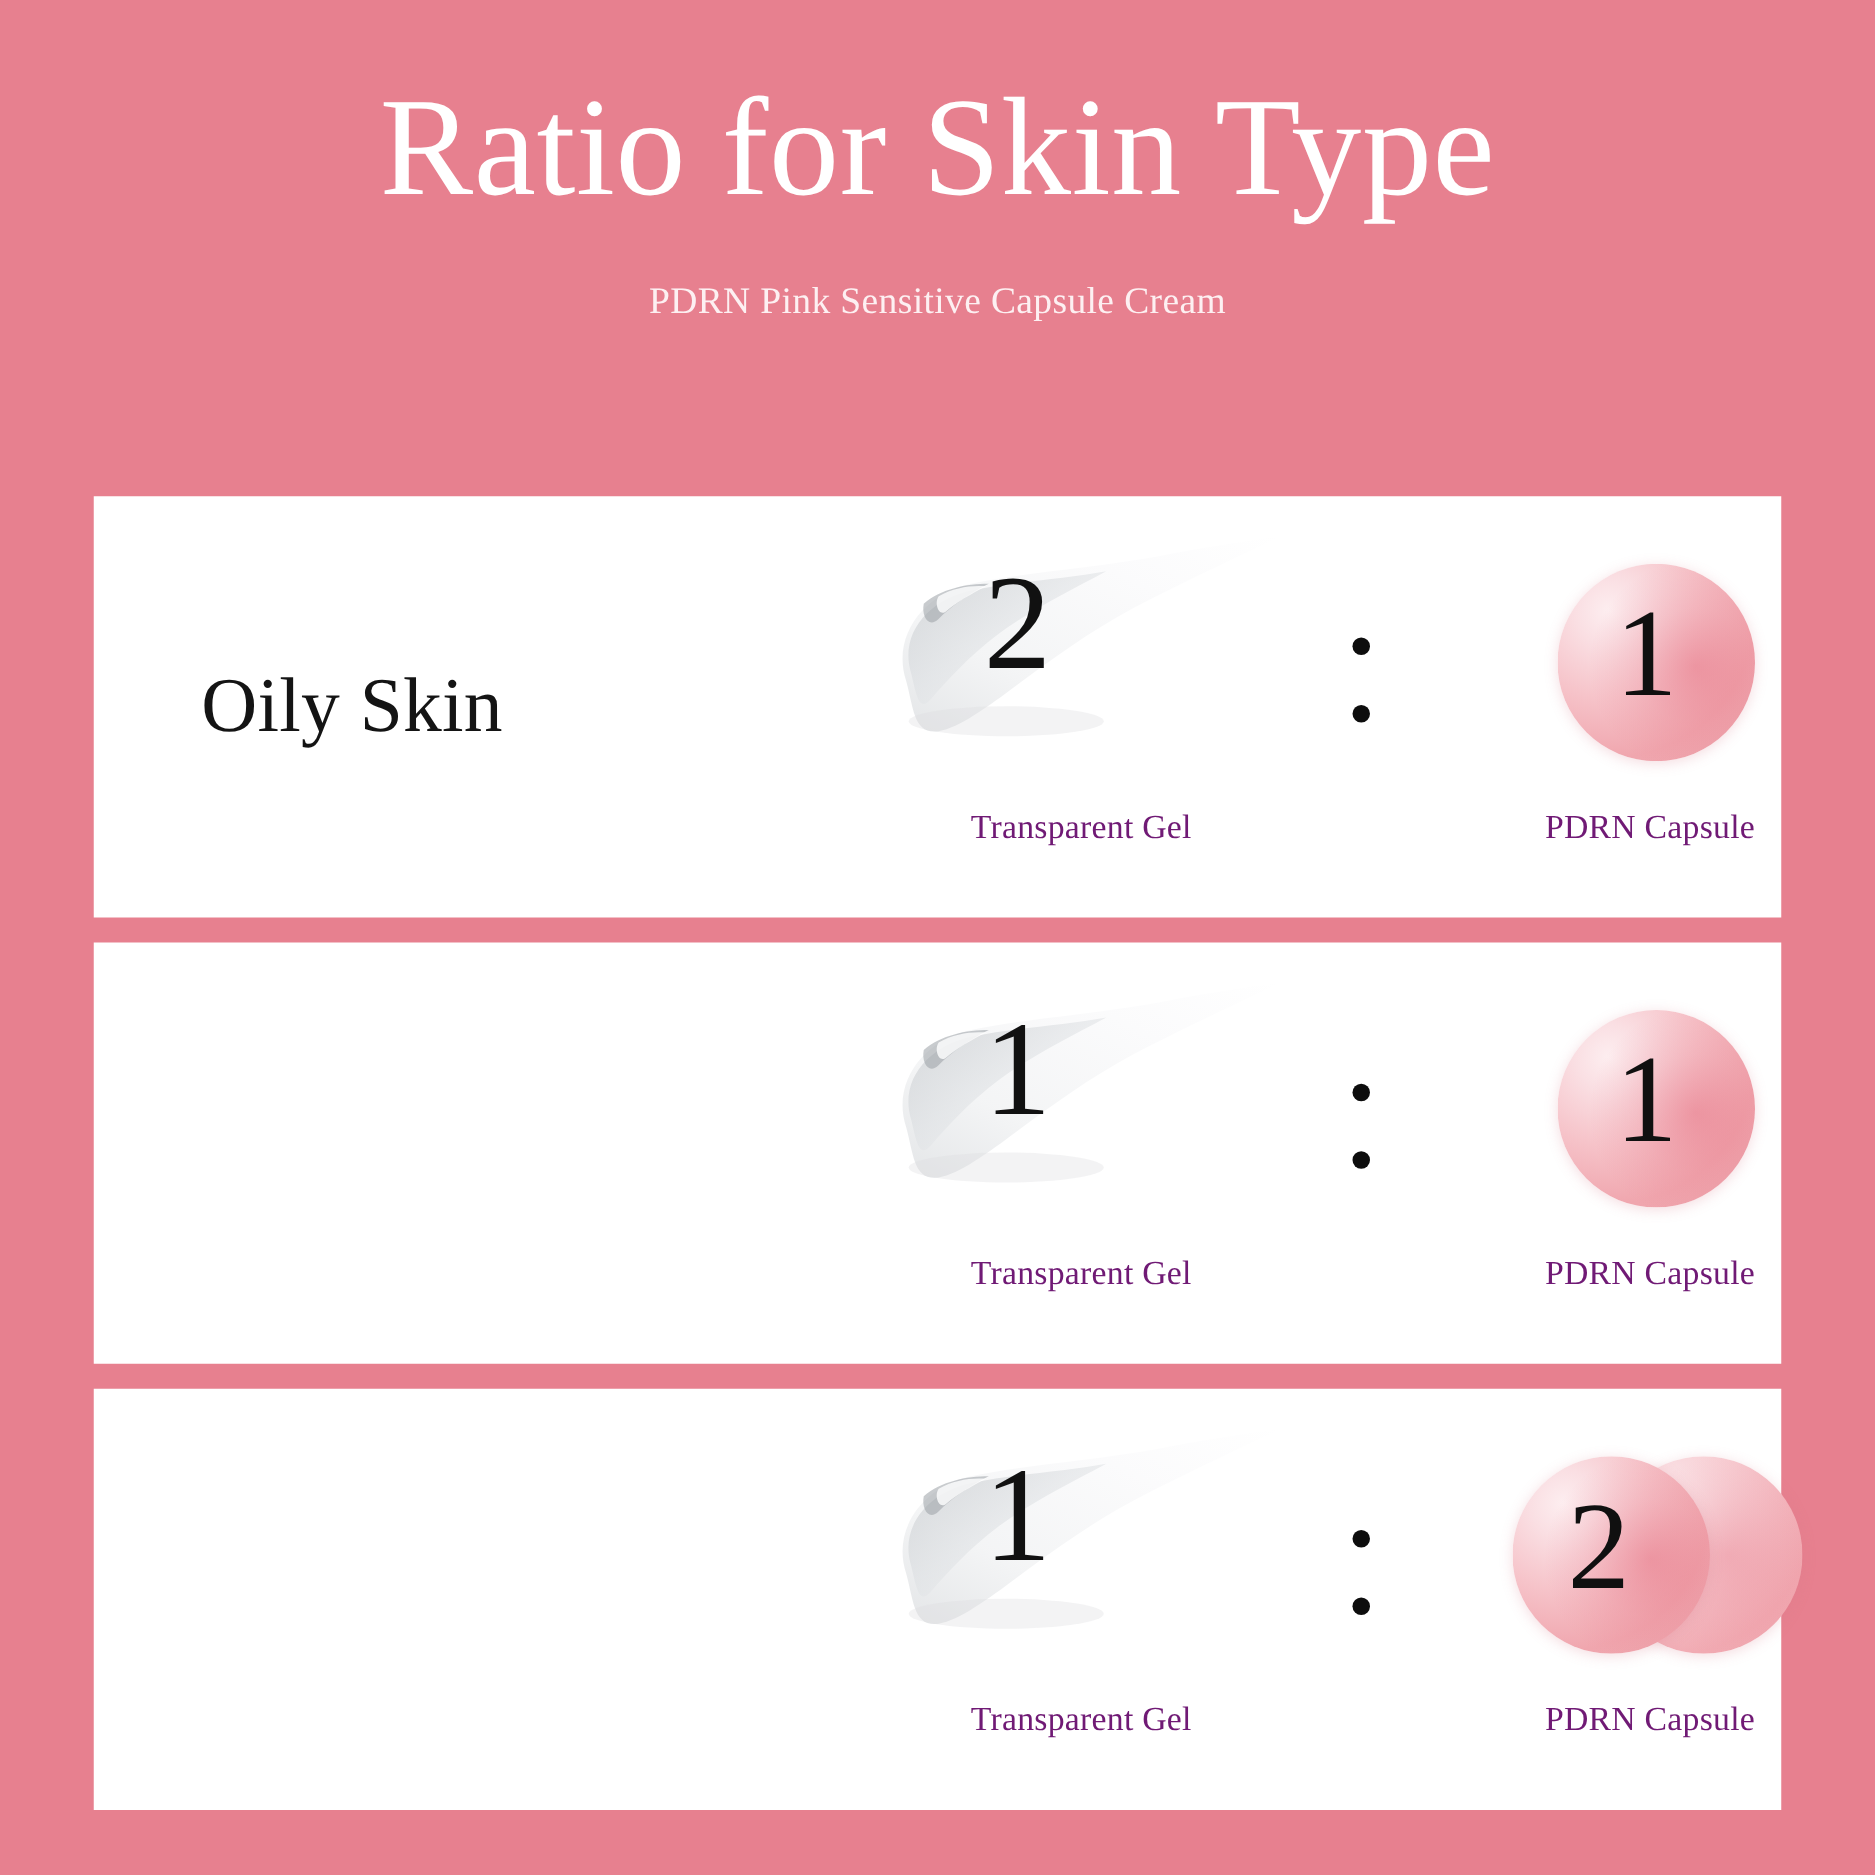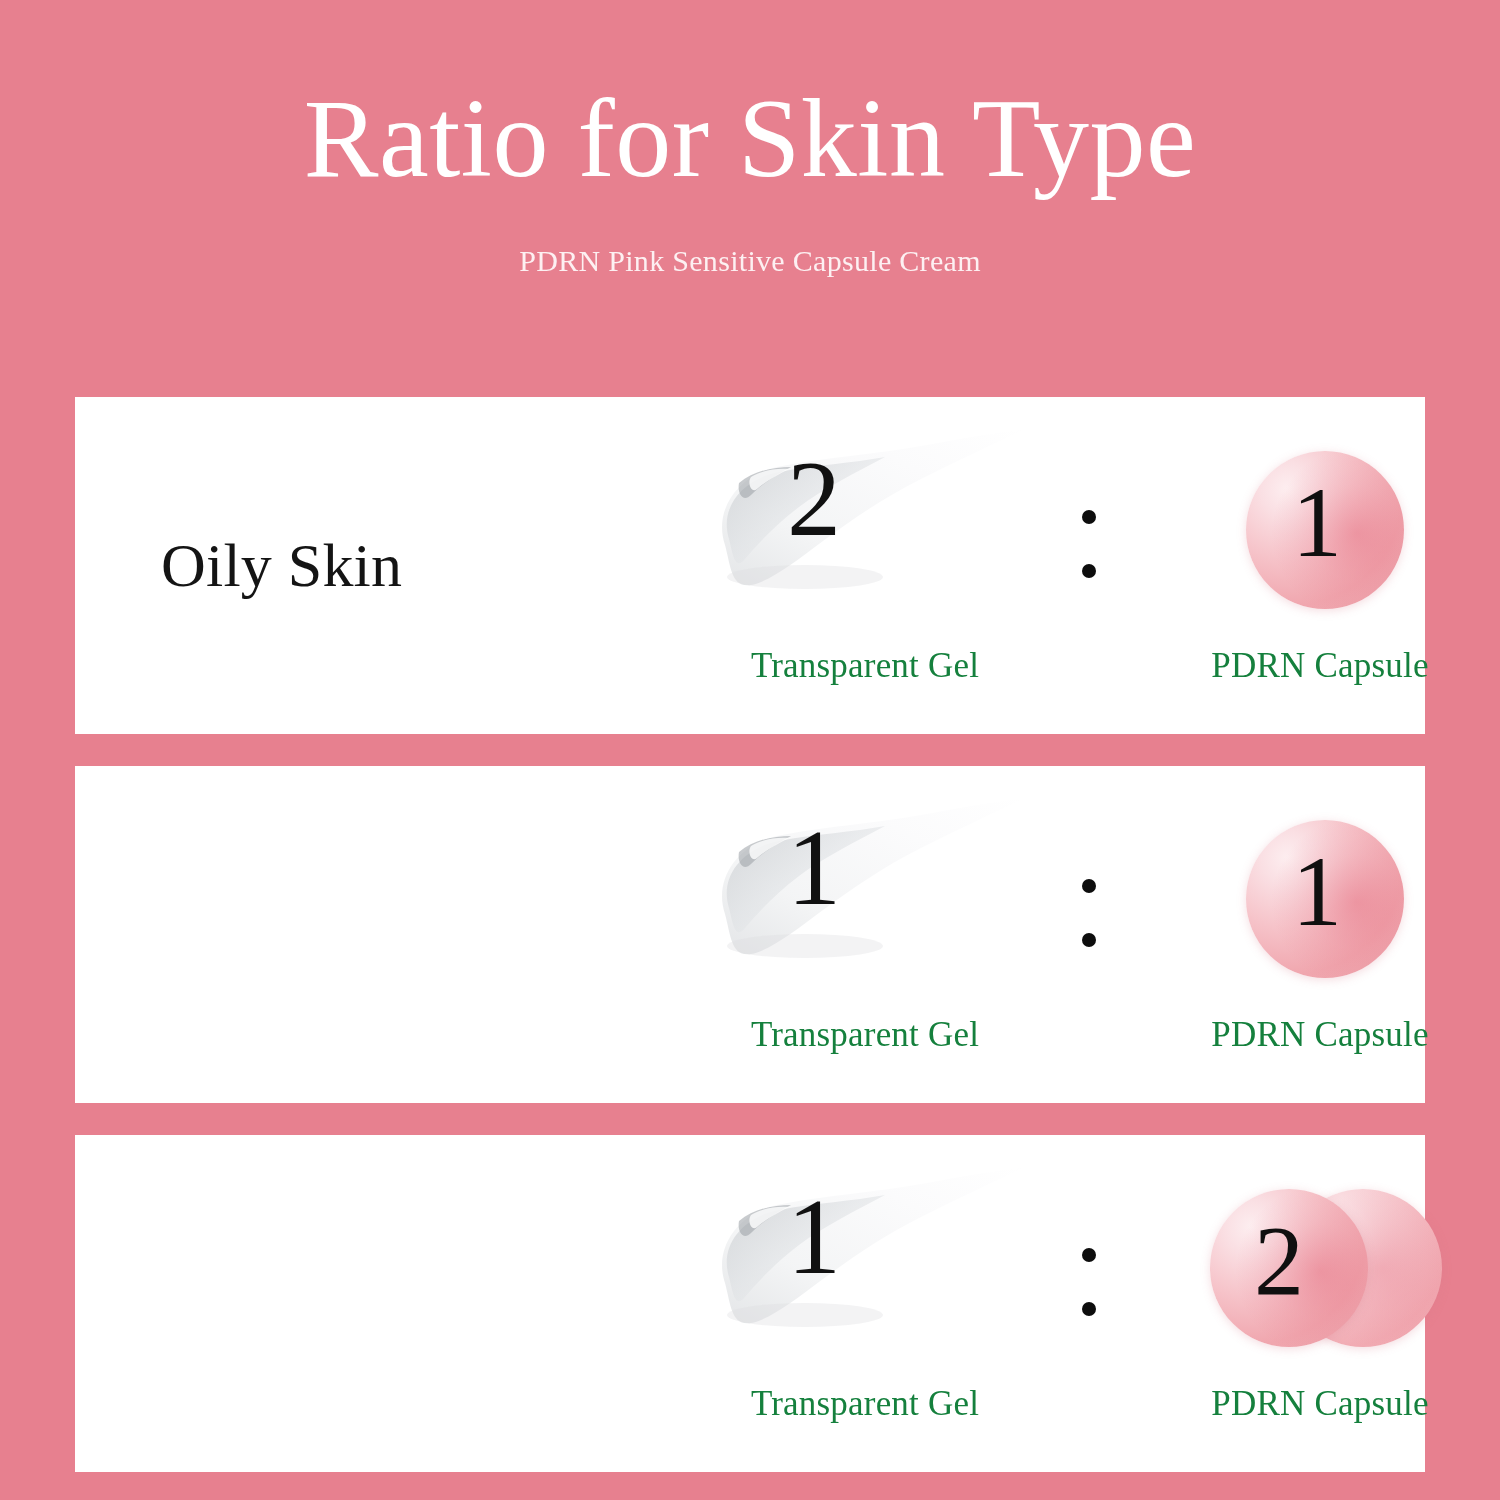--- a/index.html
+++ b/index.html
@@ -12,21 +12,21 @@
     background: #e7808f;
     font-family: "Liberation Serif", "DejaVu Serif", serif;
     overflow: hidden;
     position: relative;
   }
 
   
   .header {
     width: 100%;
     text-align: center;
-    padding-top: 82px;
+    padding-top: 62px;
     box-sizing: border-box;
   }
   .page-title {
     color: #ffffff;
     font-size: 112px;
     line-height: 1.0;
     font-weight: 400;
     letter-spacing: 0.5px;
     margin: 0;
   }
@@ -40,21 +40,21 @@
   }
 
   
   .cards {
     position: absolute;
     left: 75px;
     top: 397px;
     width: 1350px;
     display: flex;
     flex-direction: column;
-    gap: 32px;
+    gap: 20px;
   }
   .card {
     background: #ffffff;
     height: 337px;
     position: relative;
     display: flex;
     align-items: center;
     box-sizing: border-box;
   }
 
@@ -155,23 +155,23 @@
     font-size: 100px;
     line-height: 1;
     color: #101010;
     font-weight: 400;
   }
   .bead-number.single { left: 104px; top: 38px; }
   .bead-number.pair   { left: 66px;  top: 38px; }
 
   .caption {
     margin-top: 16px;
-    font-size: 35px;
+    font-size: 27px;
     line-height: 1;
-    color: #15803d;
+    color: #701a75;
     letter-spacing: 0.2px;
     text-align: center;
   }
 
   
   .colon {
     position: absolute;
     left: 446px;
     top: 113px;
     width: 16px;

